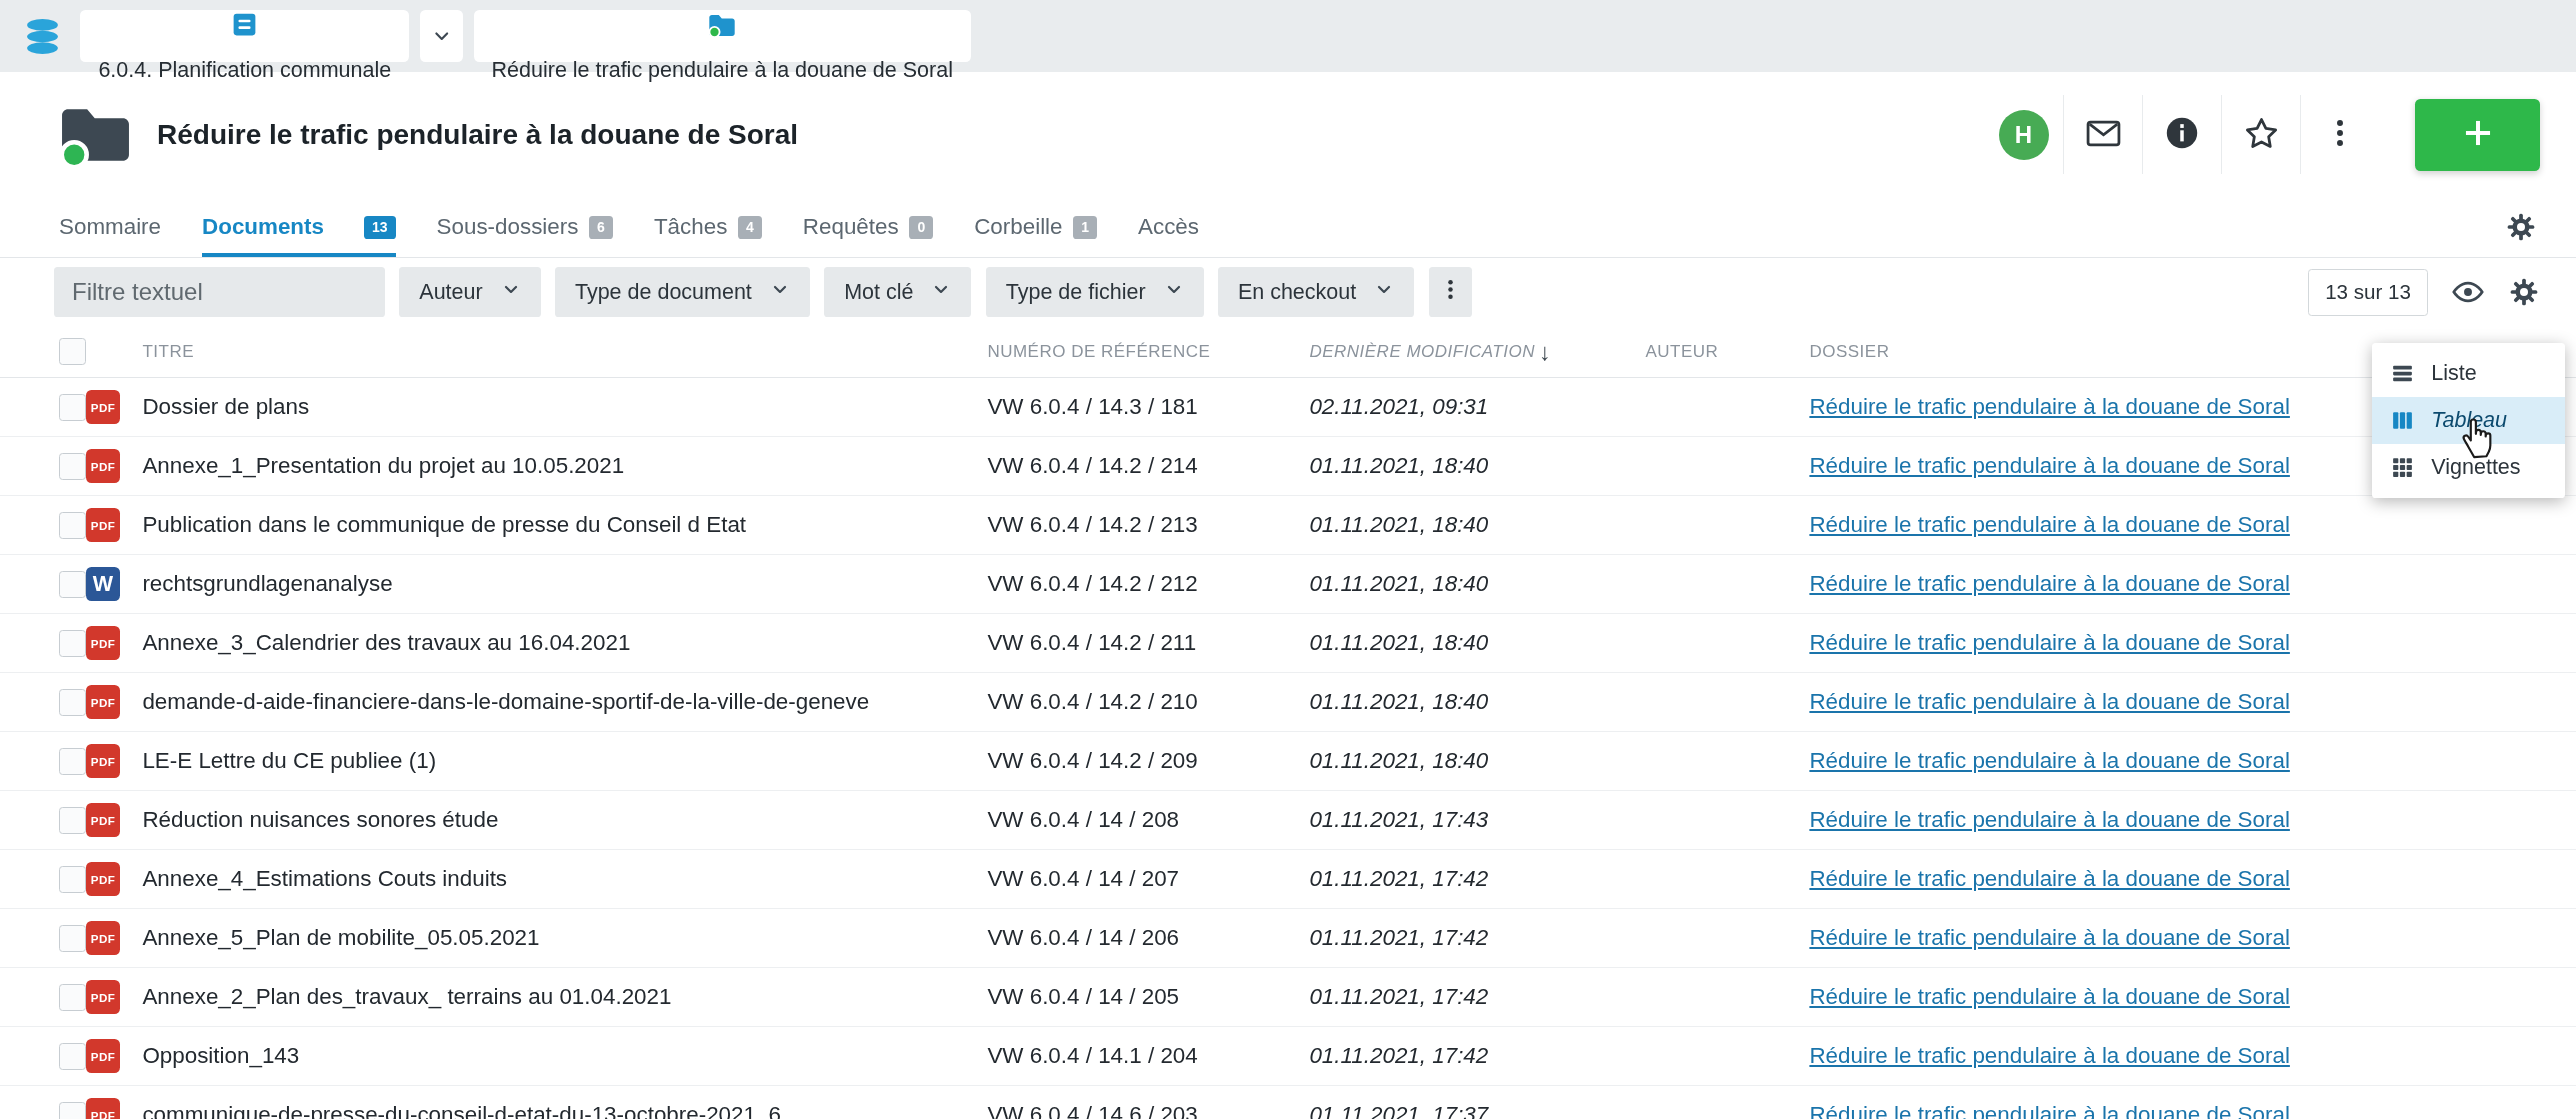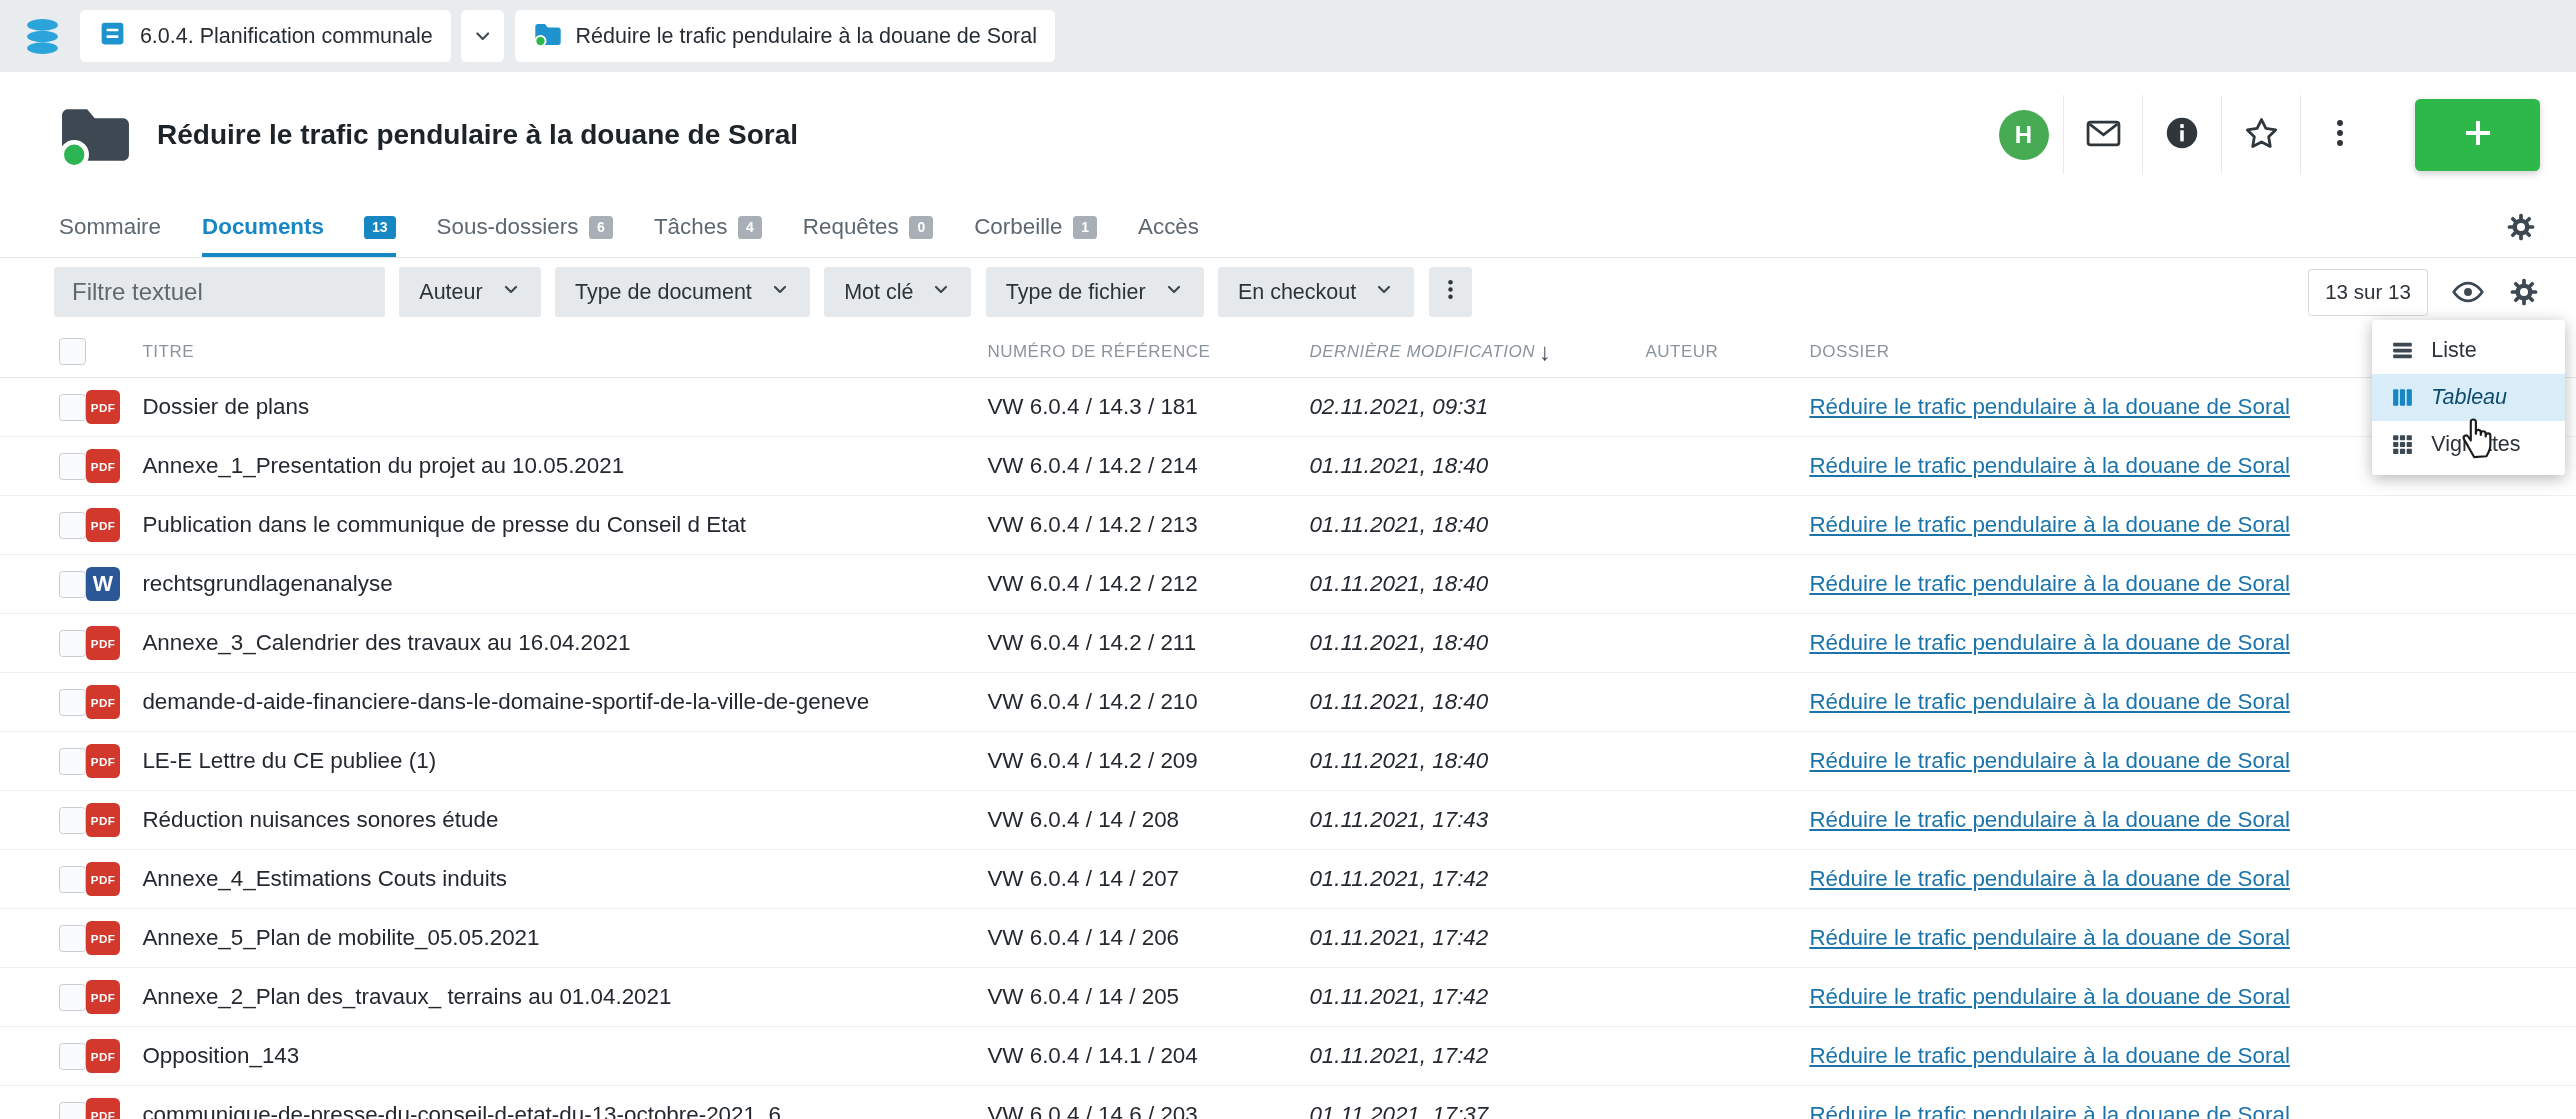--- a/index.html
+++ b/index.html
@@ -14,21 +14,21 @@
   
   .topbar {
     height: 72px; background: #e9ecee;
     display: flex; align-items: center;
     padding: 0 21.5px; gap: 10.7px;
   }
   .logo { width: 41px; height: 41px; margin-right: 7.2px; display: flex; }
   .crumb {
     background: #fff; border-radius: 5.4px; height: 52px;
     display: flex; align-items: center; gap: 12.5px;
-    padding: 0 18px; font-size: 21.5px; color: #262d33; white-space: nowrap;
+    padding: 0 18px; font-size: 21.5px; color: #262d33; white-space: nowrap; flex-direction: column;
   }
   .crumb-chev {
     background: #fff; border-radius: 5.4px; height: 52px; width: 43px;
     display: flex; align-items: center; justify-content: center;
   }
 
   
   .hdr { height: 125px; display: flex; align-items: center; padding: 0 36px 0 59px; background: #fff; }
   .hdr-folder { width: 73px; height: 68px; display: flex; flex: none; }
   .hdr-title { font-size: 28px; font-weight: 700; color: #1c2329; margin-left: 25px; }
@@ -113,21 +113,21 @@
   .fic {
     width: 34px; height: 34px; border-radius: 5.4px;
     display: flex; align-items: center; justify-content: center;
     color: #fff; font-weight: 700;
   }
   .fic.pdf { background: #d2382c; font-size: 11.6px; letter-spacing: 0.4px; }
   .fic.word { background: #2b5797; font-size: 21.5px; }
 
   
   .view-menu {
-    position: absolute; top: 320px; right: 10.7px; width: 193px;
+    position: absolute; top: 343px; right: 10.7px; width: 193px;
     background: #fff; border-radius: 3.6px;
     box-shadow: 0 3.6px 16px rgba(0,0,0,0.28);
     padding: 7.2px 0; z-index: 20;
   }
   .vm-item {
     height: 47px; display: flex; align-items: center; gap: 16px; padding: 0 18px;
     font-size: 21.5px; color: #2c343b; cursor: pointer;
   }
   .vm-item.selected { background: #d9edf8; color: #0c4a6e; font-style: italic; }
   .vm-icon { display: flex; width: 25px; justify-content: center; }

